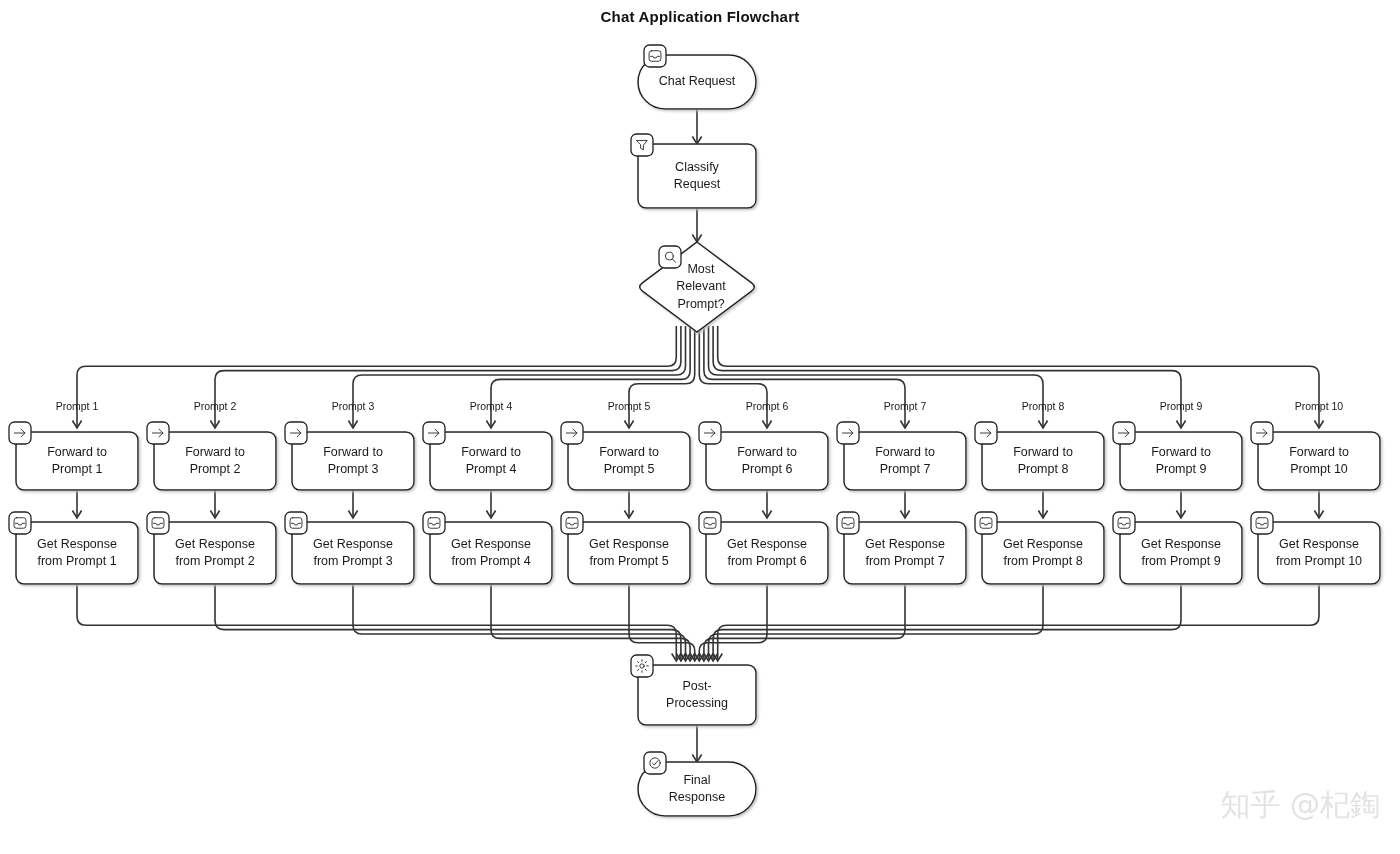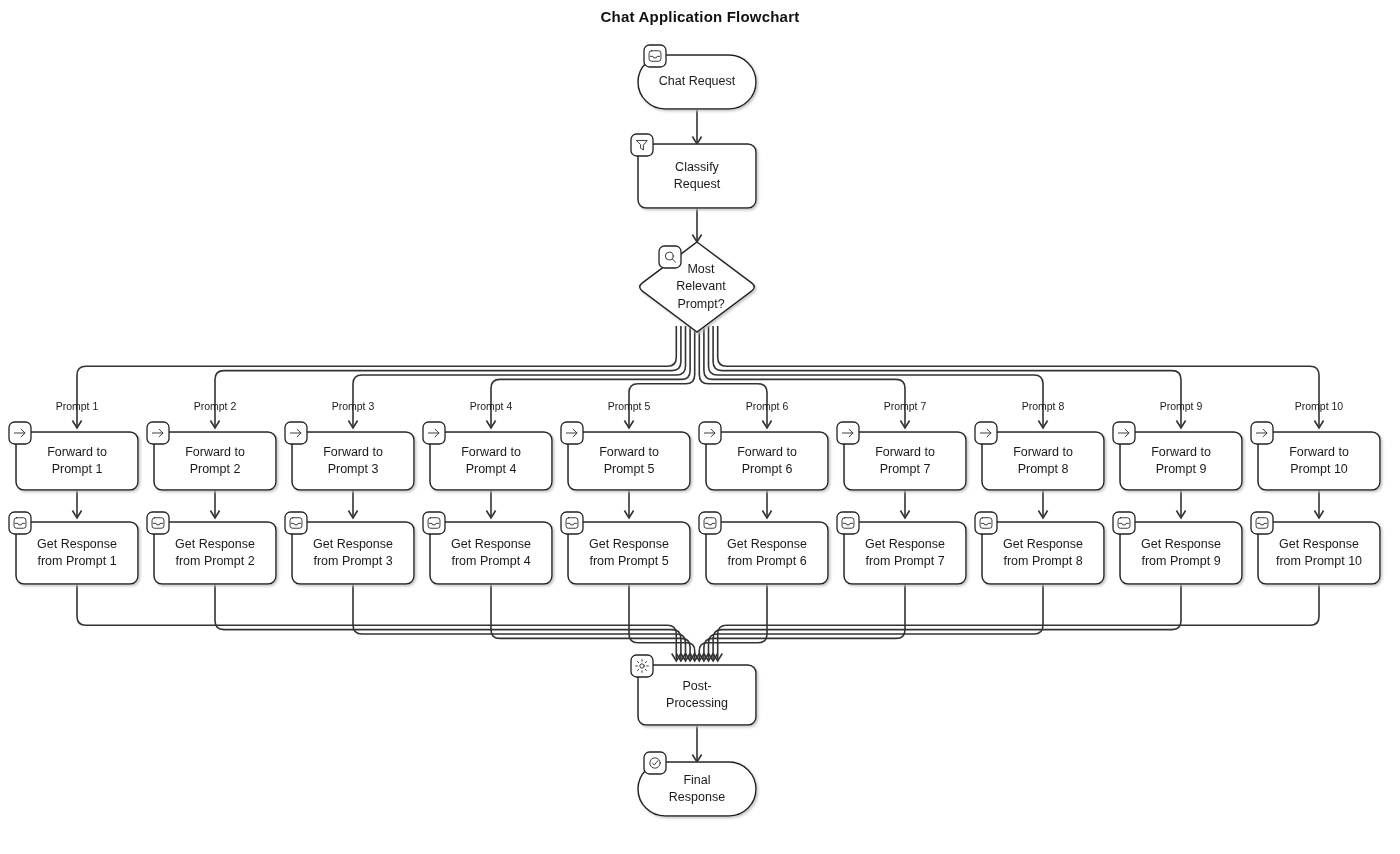--- a/index.html
+++ b/index.html
@@ -327,13 +327,14 @@
         <rect x="638" y="762" width="118" height="54" rx="27" class="node-shape" filter="url(#softshadow)"></rect>
         <text x="697" y="780.25" class="node-text">Final</text>
         <text x="697" y="797.75" class="node-text">Response</text>
         <g>
           <rect x="644" y="752" width="22" height="22" rx="5.5" class="badge-box"></rect>
           <use x="646.6" y="754.6" width="16.8" height="16.8" xlink:href="#glyph-check-circle"></use>
         </g>
       </g>
   </svg>
 
+  <div class="watermark">知乎 @杞鋾</div>
 </div>
 
 </body></html>

